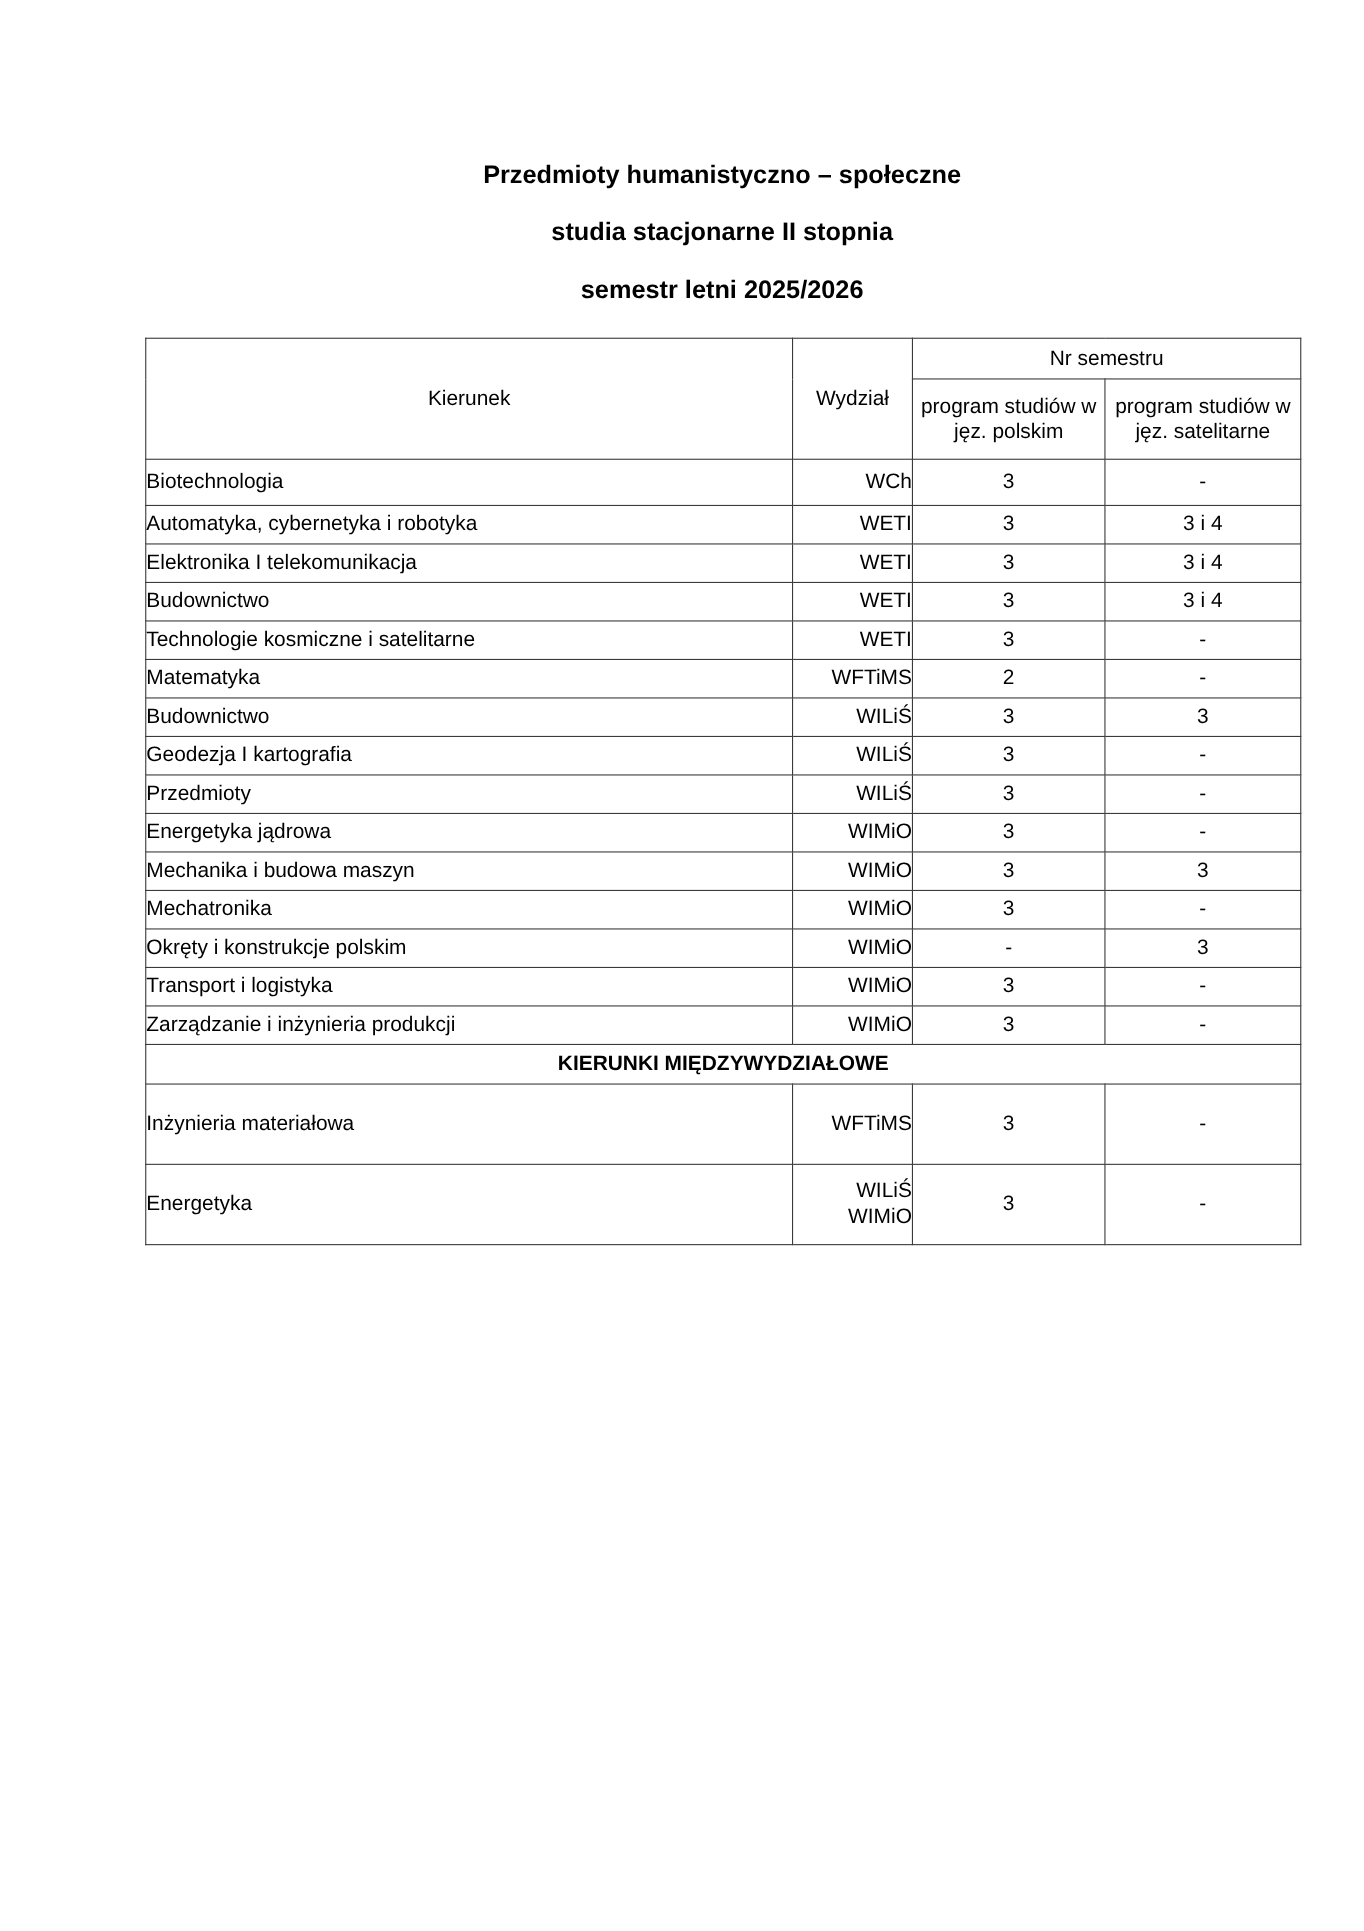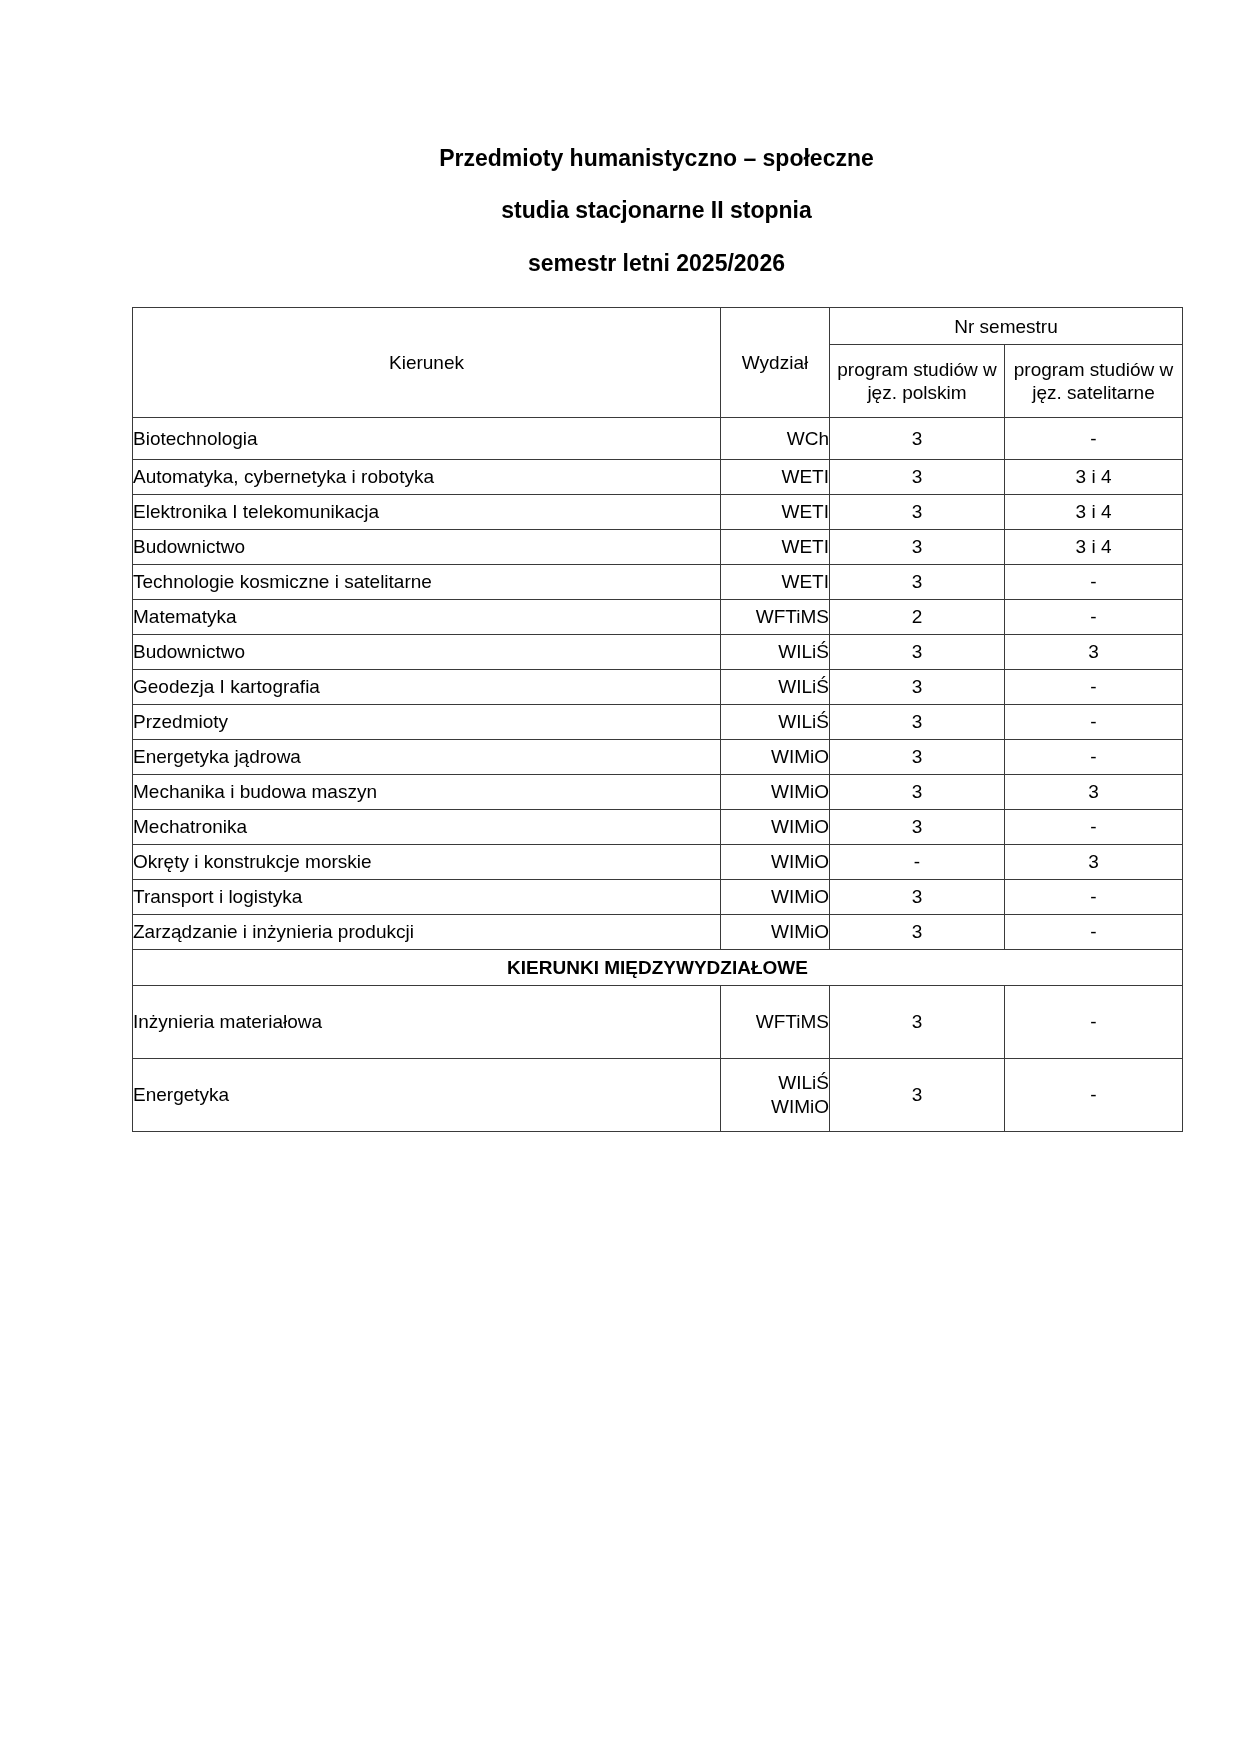--- a/index.html
+++ b/index.html
@@ -129,21 +129,21 @@
       <td class="num">3</td>
       <td class="num">3</td>
     </tr>
     <tr class="row">
       <td class="kier">Mechatronika</td>
       <td class="wyd">WIMiO</td>
       <td class="num">3</td>
       <td class="num">-</td>
     </tr>
     <tr class="row">
-      <td class="kier">Okręty i konstrukcje morskie</td>
+      <td class="kier">Okręty i konstrukcje polskim</td>
       <td class="wyd">WIMiO</td>
       <td class="num">-</td>
       <td class="num">3</td>
     </tr>
     <tr class="row">
       <td class="kier">Transport i logistyka</td>
       <td class="wyd">WIMiO</td>
       <td class="num">3</td>
       <td class="num">-</td>
     </tr>

